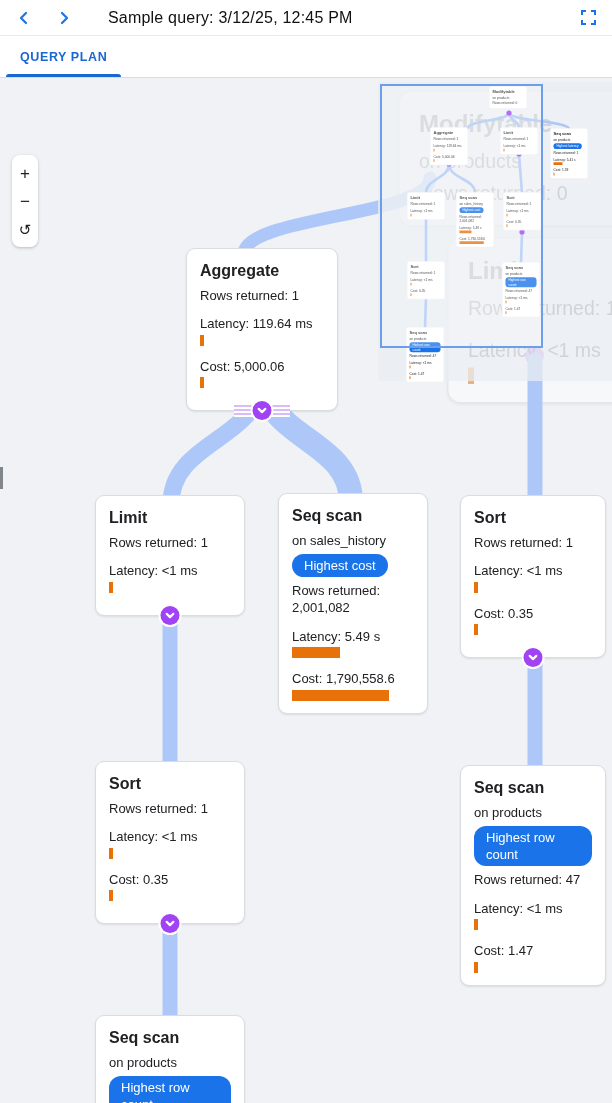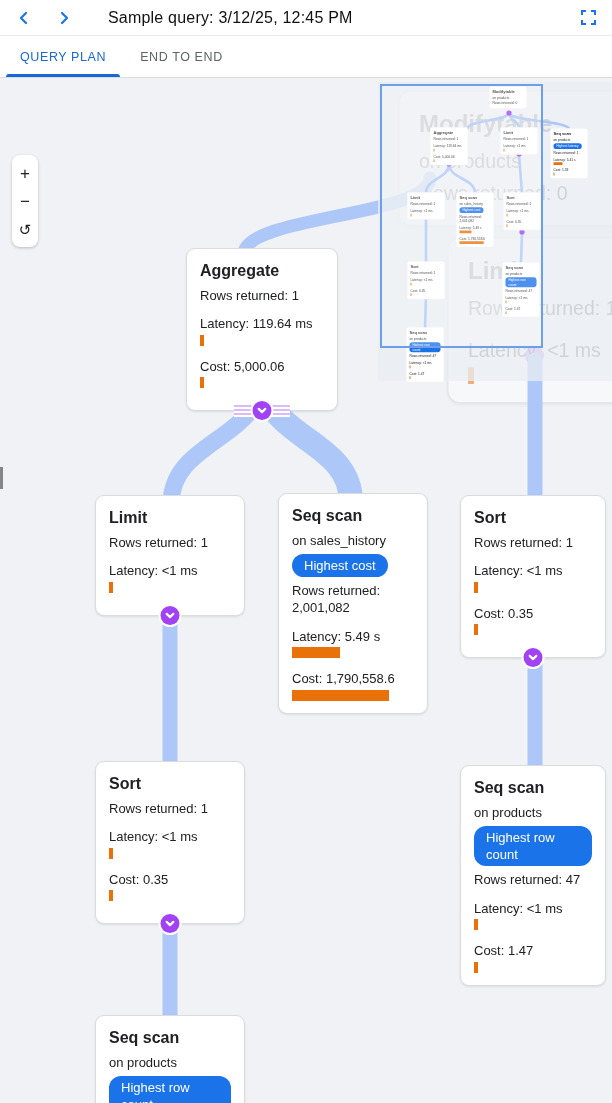--- a/index.html
+++ b/index.html
@@ -19,21 +19,21 @@
     justify-content:center;cursor:pointer;margin-left:8px}
   .nav-btn svg{stroke:var(--accent)}
   .hdr-title{font-size:16px;font-weight:500;color:#111;margin-left:28px;letter-spacing:.2px}
   .fullscreen-btn{margin-left:auto;margin-right:10px;width:28px;height:28px;border:none;
     background:none;display:flex;align-items:center;justify-content:center;cursor:pointer}
 
   
   .tabbar{position:absolute;top:36px;left:0;right:0;height:42px;background:#fff;
     border-bottom:1px solid var(--border-gray);display:flex;align-items:stretch}
   .tab{position:relative;display:flex;align-items:center;padding:0 14px;margin-left:6px;
-    font-size:12.5px;font-weight:400;letter-spacing:.6px;color:var(--text-gray);cursor:pointer}
+    font-size:12.5px;font-weight:700;letter-spacing:.6px;color:var(--text-gray);cursor:pointer}
   .tab.active{color:var(--tab-active)}
   .tab.active::after{content:"";position:absolute;left:0;right:0;bottom:0;height:3px;
     background:var(--tab-active);border-radius:3px 3px 0 0}
 
   
   .canvas{position:absolute;top:78px;left:0;width:612px;height:1025px;
     background:var(--canvas-bg);overflow:hidden}
   #edges-svg{position:absolute;top:0;left:0;z-index:2}
   #edges-svg path{fill:none;stroke:var(--edge-blue);stroke-linecap:round}
   .faded-layer{position:absolute;top:0;left:0;z-index:1}
@@ -107,21 +107,20 @@
           <path d="M1,5 V1 H5"></path>
           <path d="M10,1 H14 V5"></path>
           <path d="M14,10 V14 H10"></path>
           <path d="M5,14 H1 V10"></path>
         </svg>
     </button>
   </div>
 
   <div class="tabbar">
     <div class="tab active">QUERY PLAN</div>
-    <div class="tab">END TO END</div>
   </div>
 
   <div class="canvas">
     <div class="faded-layer" id="faded-layer">
         <div class="faded-node" style="left: 398px; top: 12px; transform: scale(1.5);">
           <div class="card" style="width: 172px; position: static;">
             <div class="t">Modifytable</div>
             <div class="sub">on products</div>
             <div class="rows">Rows returned: 0</div>
           </div>

